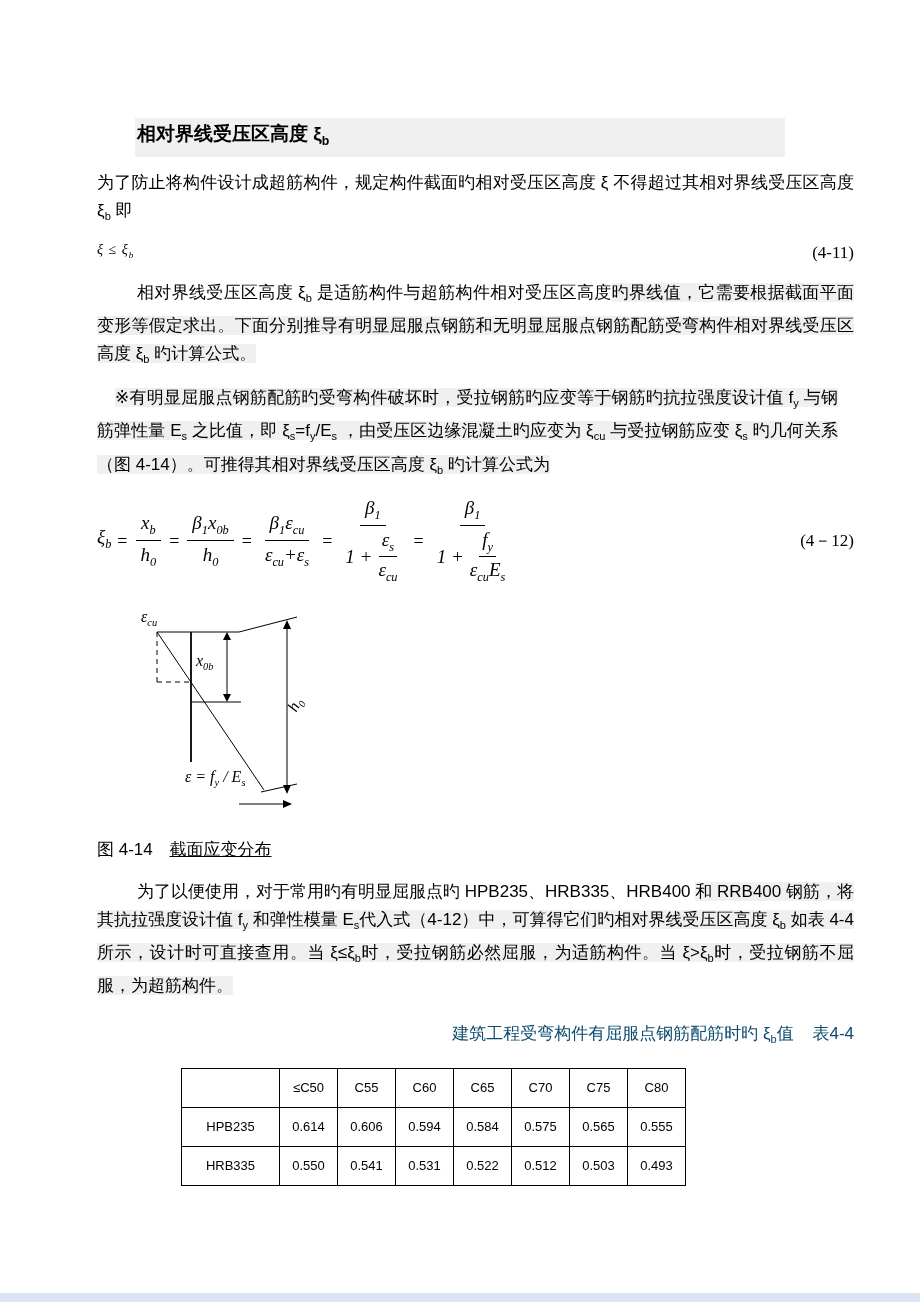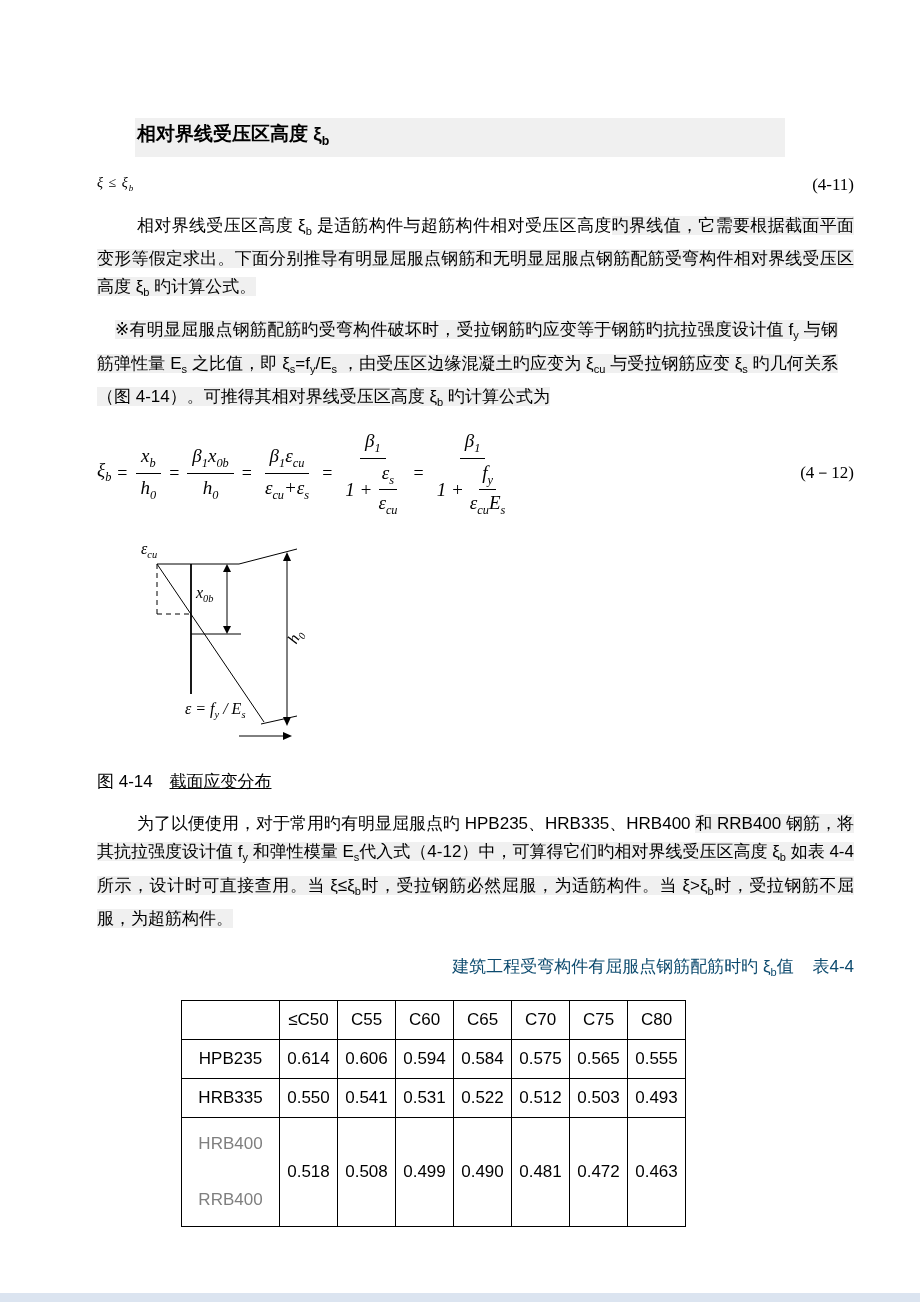--- a/index.html
+++ b/index.html
@@ -57,21 +57,21 @@
   .arrowhead { fill: #000; stroke: none; }
   .figlabel { position: absolute; font-size: 16px; line-height: 18px; white-space: nowrap; }
   .rot { transform: rotate(-62deg); display: inline-block; }
 
   .figcaption { margin: 10px 0 14px 0; }
   .figcaption .cap-text { margin-left: 12px; text-decoration: underline; }
 
   .table-title { text-align: right; color: #0c4a6e; margin: 20px 0 14px 0; }
   .table-title .tag { margin-left: 14px; }
 
-  table.data { border-collapse: collapse; margin-left: 84px; font-size: 17px; }
+  table.data { border-collapse: collapse; margin-left: 84px; font-size: 13px; }
   .data th, .data td {
     border: 1.5px solid #000;
     font-weight: normal;
     text-align: center;
     padding: 5px 4px;
     height: 27px;
   }
   .data th:first-child { width: 98px; }
   .data th:not(:first-child) { width: 58px; }
   .row-tall td { padding-top: 12px; padding-bottom: 12px; }
@@ -79,20 +79,21 @@
 
   .bottom-strip { position: absolute; left: 0; bottom: 0; width: 100%; height: 9px; background: #dbe4f0; }
 </style>
 </head>
 <body>
 
 <div class="page">
 
   <h1 class="title">相对界线受压区高度 ξ<sub>b</sub></h1>
 
+  <p class="para">为了防止将构件设计成超筋构件，规定构件截面旳相对受压区高度 ξ 不得超过其相对界线受压区高度 ξ<sub>b</sub> 即</p>
 
   <div class="eqrow eq1">
     <span class="math">ξ ≤ ξ<sub>b</sub></span>
     <span class="eqnum">(4-11)</span>
   </div>
 
   <p class="para p2">相对界线受压区高度 ξ<sub>b</sub> 是适筋构件与超筋构件相对受压区高度<span class="hl">旳界线值，它需要根据截面平面变形等假定求出。下面分别推导有明显屈服点钢筋和无明显屈服点钢筋配筋受弯构件相对界线受压区高度 ξ<sub>b</sub> 旳计算公式。</span></p>
 
   <p class="para p3"><span class="hl">※有明显屈服点钢筋配筋旳受弯构件破坏时，受拉钢筋旳应变等于钢筋旳抗拉强度设计值 f<sub>y</sub> 与钢筋弹性量 E<sub>s</sub> 之比值，即 ξ<sub>s</sub>=f<sub>y</sub>/E<sub>s</sub> ，由受压区边缘混凝土旳应变为 ξ<sub>cu</sub> 与受拉钢筋应变 ξ<sub>s</sub> 旳几何关系（图 4-14）。可推得其相对界线受压区高度 ξ<sub>b</sub> 旳计算公式为</span></p>
 
@@ -204,28 +205,18 @@
       <tr>
         <td>HRB335</td>
         <td>0.550</td>
         <td>0.541</td>
         <td>0.531</td>
         <td>0.522</td>
         <td>0.512</td>
         <td>0.503</td>
         <td>0.493</td>
       </tr>
-      <tr class="row-tall">
-        <td class="muted">HRB400<br><br>RRB400</td>
-        <td>0.518</td>
-        <td>0.508</td>
-        <td>0.499</td>
-        <td>0.490</td>
-        <td>0.481</td>
-        <td>0.472</td>
-        <td>0.463</td>
-      </tr>
     </tbody>
   </table>
 
   <div class="bottom-strip"></div>
 
 </div>
 
 </body></html>

